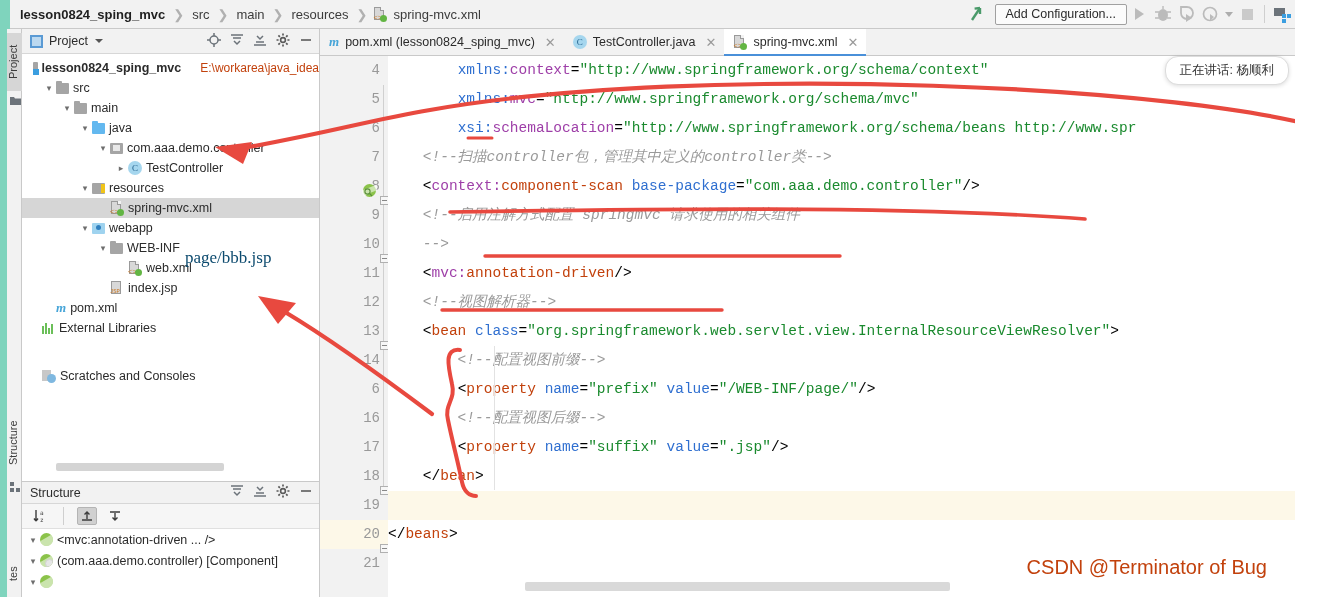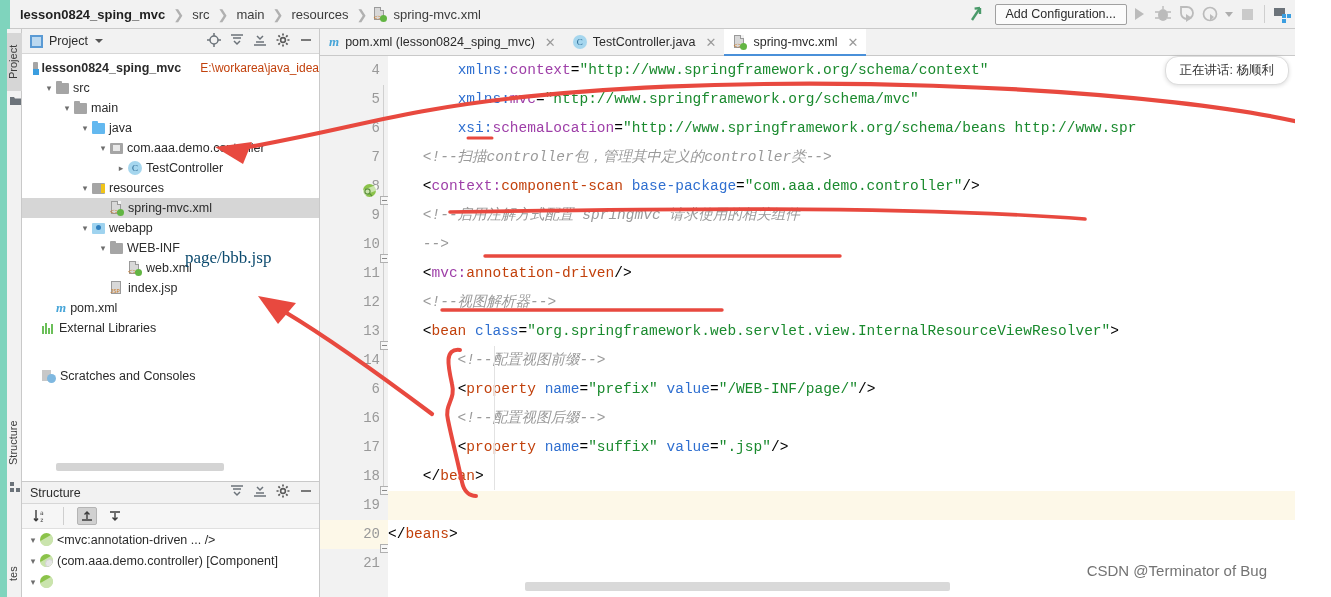--- a/index.html
+++ b/index.html
@@ -164,21 +164,21 @@
   #toast {
     position: absolute; right: 6px; top: 56px;
     background: #ffffff; border: 1px solid #dcdcdc; border-radius: 13px;
     box-shadow: 0 1px 4px rgba(0,0,0,.14);
     padding: 5px 14px; font-size: 12.5px; color: #333; white-space: nowrap;
   }
 
   
   #watermark {
     position: absolute; right: 28px; bottom: 18px;
-    font-size: 15px; color: #737373; white-space: nowrap;
+    font-size: 20px; color: #c2410c; white-space: nowrap;
     font-family: "Liberation Sans", sans-serif;
   }
 
   
   #annots { position:absolute; left:0; top:0; width:1331px; height:597px; pointer-events:none; }
   #annot-text-bbb {
     position:absolute; left: 185px; top: 248px;
     color: #0c4a6e; font-size: 17px; white-space: nowrap;
     font-family: Liberation Serif, serif;
   }

